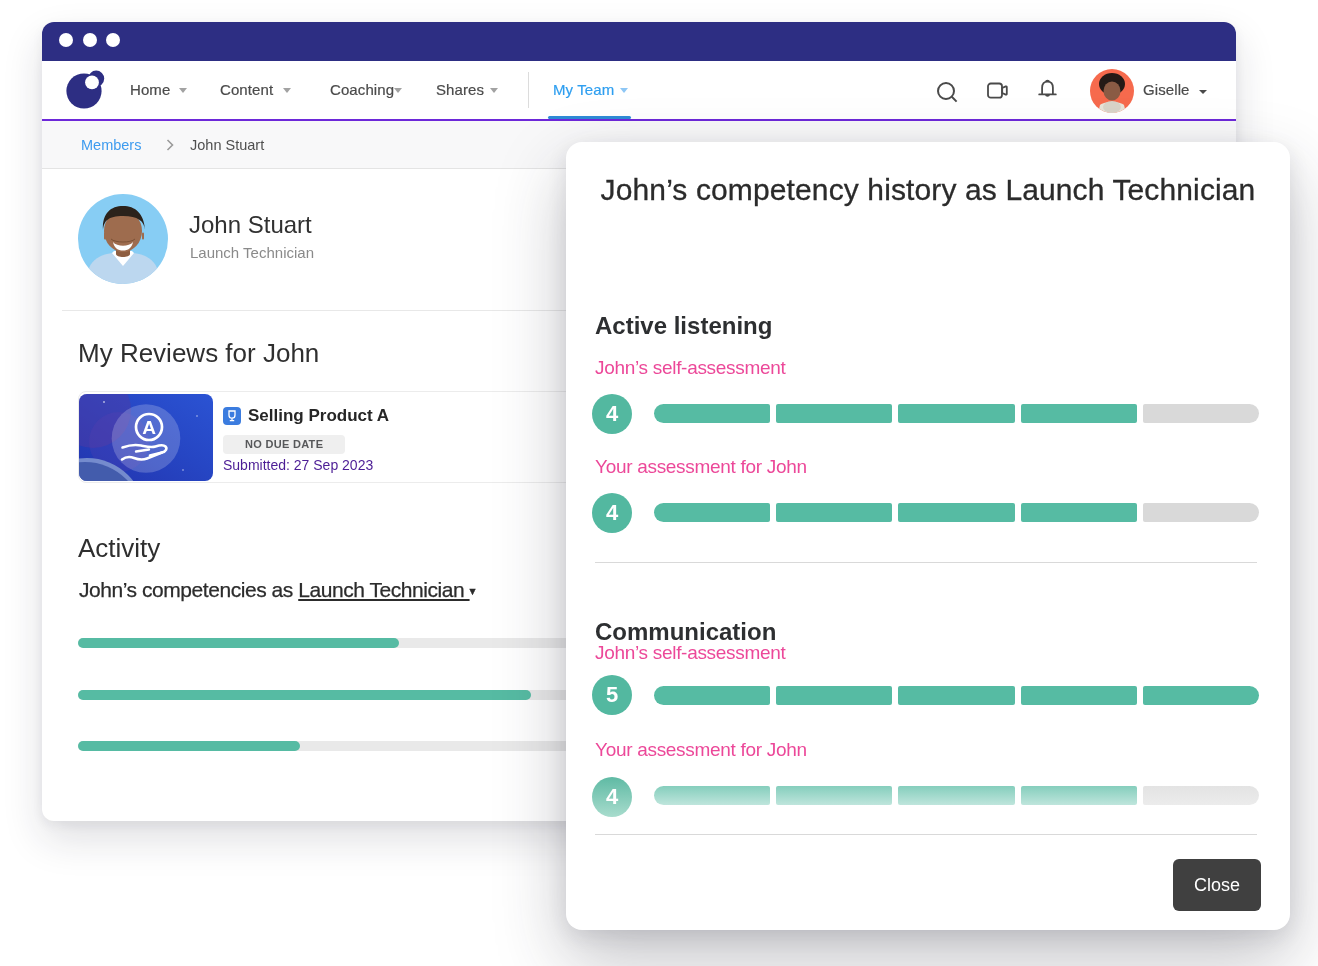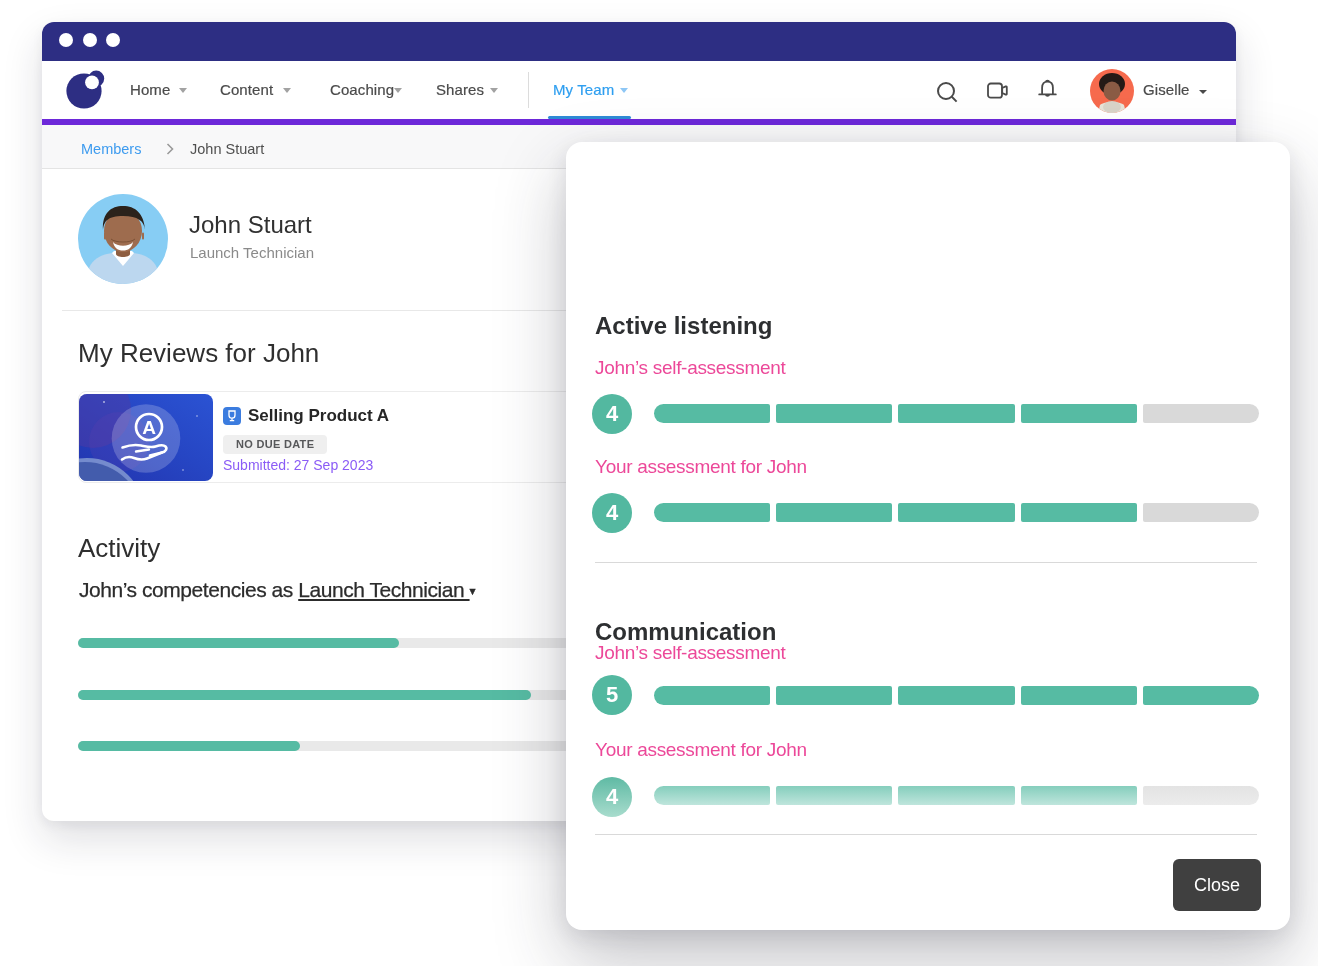--- a/index.html
+++ b/index.html
@@ -15,21 +15,21 @@
   
   #nav { left:0; top:39px; width:100%; height:58px; background:#fff; }
   .navitem { position:absolute; top:0; height:58px; line-height:58px; font-size:15px; color:#4b4b4b; letter-spacing:.1px; -webkit-text-stroke:.2px #4b4b4b; }
   .caret { position:absolute; width:0; height:0; border-left:4.5px solid transparent; border-right:4.5px solid transparent; border-top:5px solid #a2a2a2; top:27px; }
   .caret.blue { border-top-color:#8ec7f5; }
   #navdiv { position:absolute; left:486px; top:11px; width:1px; height:36px; background:#dcdcdc; }
   #myteam { color:#2f9ff0; -webkit-text-stroke:.2px #2f9ff0; }
   #myteam-underline { position:absolute; left:506px; top:55px; width:83px; height:3px; background:#2e8ad6; border-radius:2px; }
 
   
-  #crumb { left:0; top:97px; width:100%; height:50px; background:#f8f8f9; border-top:6px solid #6d28d9; border-bottom:1px solid #e4e4e4; }
+  #crumb { left:0; top:97px; width:100%; height:50px; background:#f8f8f9; border-top:2px solid #6d28d9; border-bottom:1px solid #e4e4e4; }
 
   
   #pname { left:147px; top:189px; font-size:24px; color:#313131; }
   #ptitle { left:148px; top:222px; font-size:15px; color:#8a8a8a; }
   .divider { position:absolute; background:#e8e8e8; height:1px; }
 
   #reviews-h { left:36px; top:316px; font-size:26px; color:#2f2f2f; }
 
   
   #card { left:36px; top:369px; width:1122px; height:92px; border:1px solid #ececec; border-radius:8px; background:#fff; }
@@ -189,39 +189,40 @@
           <path d="M43 65.5 C47 62.5 51 62.5 55 64 C59 65.5 64 66 68 64.5 L83 58.5" stroke-width="2.6"></path>
         </g>
         <text x="70" y="39.5" font-size="19" font-weight="bold" fill="#fff" text-anchor="middle" font-family="Liberation Sans, sans-serif">A</text>
       </g>
     </svg>
     <svg class="abs" style="left:144px; top:15px;" width="18" height="18" viewBox="0 0 18 18">
       <rect width="18" height="18" rx="4" fill="#3b7cdf"></rect>
       <path d="M6 4 H12 V8 C12 10 10.7 11.2 9 11.2 C7.3 11.2 6 10 6 8 Z M9 11.2 L9 13 M6.8 13.6 H11.2" stroke="#fff" stroke-width="1.3" fill="none"></path>
     </svg>
     <span class="abs" style="left:169px; top:14px; font-size:17px; font-weight:700; color:#262626;">Selling Product A</span>
-    <span class="abs" style="left:144px; top:43px; height:19px; line-height:19px; background:#efefef; border-radius:4px; font-size:11px; font-weight:700; color:#57585a; letter-spacing:.3px; padding:0 13px;">NO DUE DATE</span>
-    <span class="abs" style="left:144px; top:64.5px; font-size:14px; color:#8b5cf6;">Submitted: 27 Sep 2023</span>
+    <span class="abs" style="left:144px; top:43px; height:19px; line-height:19px; background:#efefef; border-radius:4px; font-size:11px; font-weight:700; color:#57585a; letter-spacing:.3px; padding:0 22px;">NO DUE DATE</span>
+    <span class="abs" style="left:144px; top:64.5px; font-size:14px; color:#4c1d95;">Submitted: 27 Sep 2023</span>
   </div>
 
   <span class="abs" id="activity-h">Activity</span>
   <span class="abs" id="comp-line">John’s competencies as <span style="text-decoration:underline;">Launch Technician&nbsp;</span><span style="font-size:12px; position:relative; top:-2px;">▾</span></span>
 
   <div class="abar" style="top:616px;">
       <div style="width:321px"></div>
     </div>
   <div class="abar" style="top:668px;">
       <div style="width:453px"></div>
     </div>
   <div class="abar" style="top:719px;">
       <div style="width:222px"></div>
     </div>
 </div>
 
 <div id="modal" class="abs">
+  <div id="mtitle" class="abs">John’s competency history as Launch Technician</div>
 
   <span class="mh3" style="top:170px;">Active listening</span>
   <span class="mlabel" style="top:215px;">John’s self-assessment</span>
   <div class="score" style="top:251.5px;">4</div>
   <div class="segbar" style="top:262px;">
     <div class="seg"></div>
       <div class="seg"></div>
       <div class="seg"></div>
       <div class="seg"></div>
       <div class="seg empty"></div>

